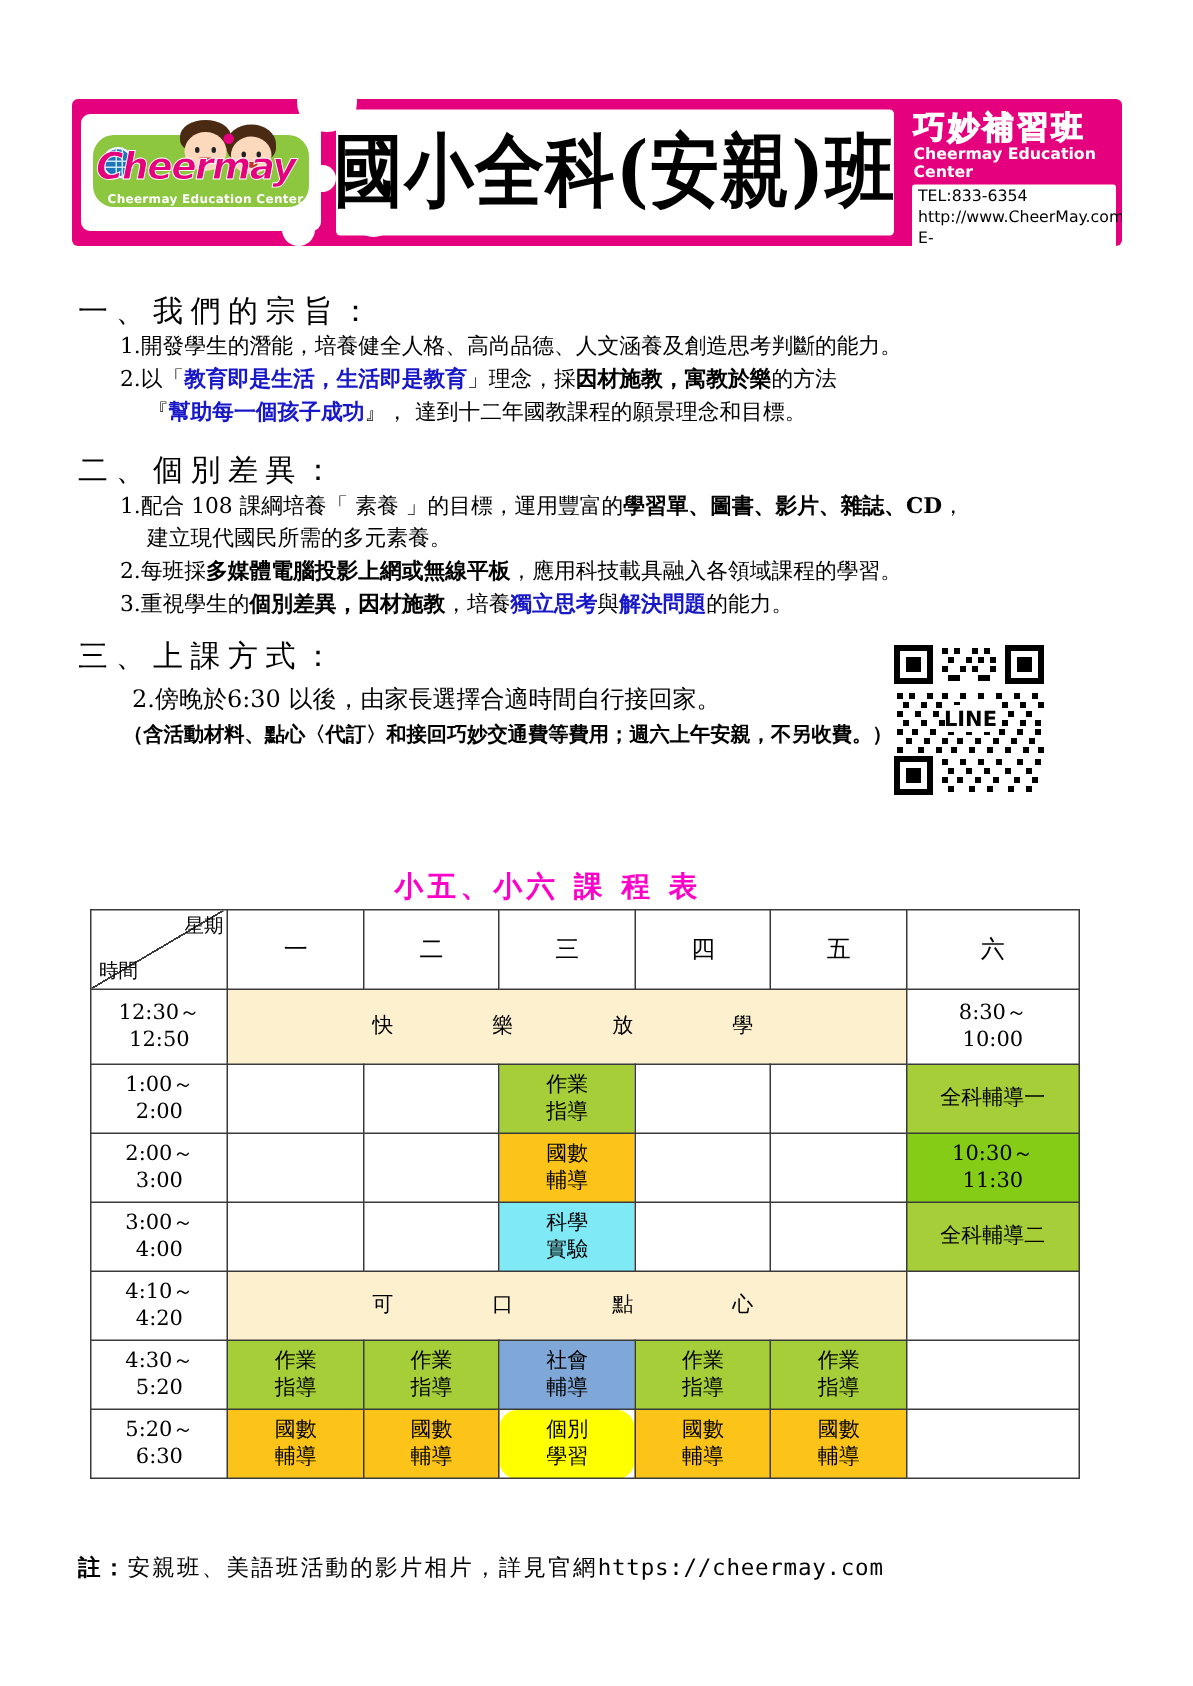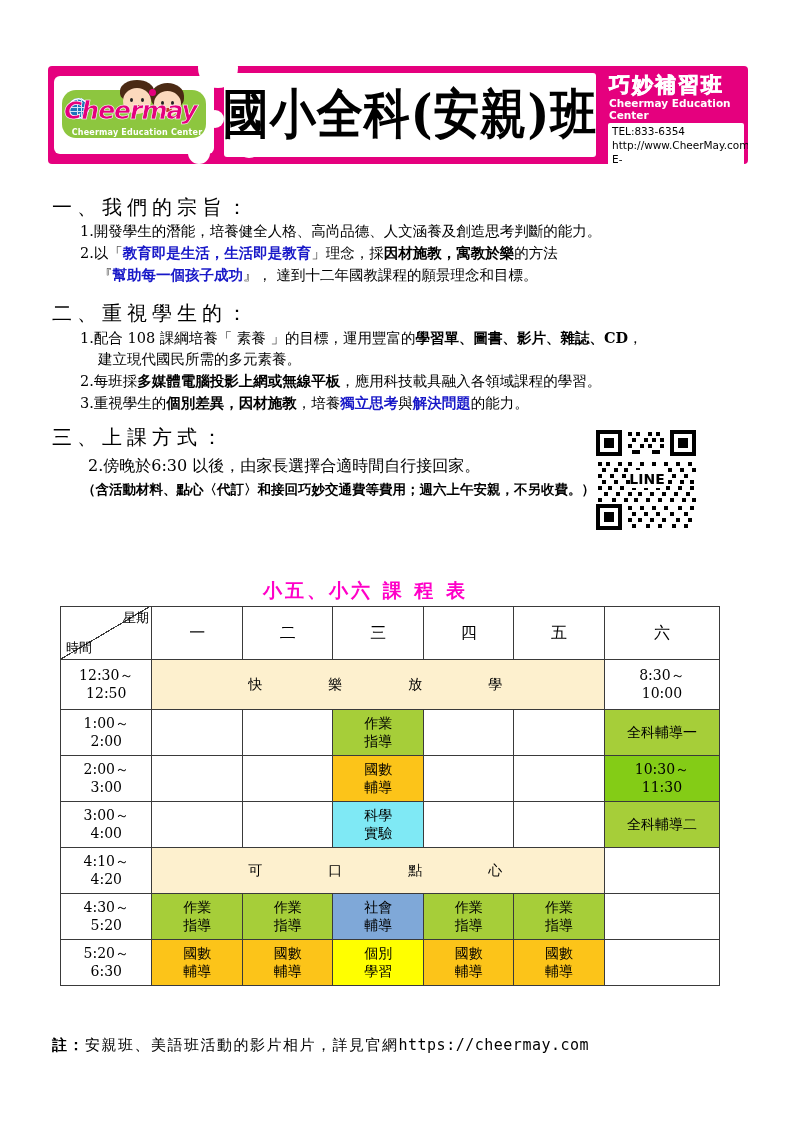--- a/index.html
+++ b/index.html
@@ -229,21 +229,21 @@
 </div>
 
 <div id="sections-root">
     <div class="sec" style="top: 194px;">
       <div class="sec-h">一、我們的宗旨：</div>
       <div class="li"><span>1.</span><span>開發學生的潛能，培養健全人格、高尚品德、人文涵養及創造思考判斷的能力。</span></div>
       <div class="li"><span>2.</span><span>以「</span><span class="blue">教育即是生活，生活即是教育</span><span>」理念，採</span><span class="b">因材施教，寓教於樂</span><span>的方法</span></div>
       <div class="li li2"><span>『</span><span class="blue">幫助每一個孩子成功</span><span>』， 達到十二年國教課程的願景理念和目標。</span></div>
     </div>
     <div class="sec" style="top: 300px;">
-      <div class="sec-h">二、重視學生的：</div>
+      <div class="sec-h">二、個別差異：</div>
       <div class="li"><span>1.</span><span>配合 108 課綱培養「 素養 」的目標，運用豐富的</span><span class="b">學習單、圖書、影片、雜誌、CD</span><span>，</span></div>
       <div class="li li2"><span>建立現代國民所需的多元素養。</span></div>
       <div class="li"><span>2.</span><span>每班採</span><span class="b">多媒體電腦投影上網或無線平板</span><span>，應用科技載具融入各領域課程的學習。</span></div>
       <div class="li"><span>3.</span><span>重視學生的</span><span class="b">個別差異，因材施教</span><span>，培養</span><span class="blue">獨立思考</span><span>與</span><span class="blue">解決問題</span><span>的能力。</span></div>
     </div>
     <div class="sec sec3" style="top: 424px;">
       <div class="sec-h">三、上課方式：</div>
       <div class="li"><span>2.</span><span>傍晚於6:30 以後，由家長選擇合適時間自行接回家。</span></div>
       <div class="note-paren">（含活動材料、點心〈代訂〉和接回巧妙交通費等費用；週六上午安親，不另收費。）</div>
     </div>
@@ -481,21 +481,21 @@
         </td>
       </tr>
       <tr class="r">
         <td class="timecol">5:20～<br>6:30</td>
         <td class="daycol" style="background: rgb(252, 196, 25);">
           <span class="cellwrap">國數<br>輔導</span>
         </td>
         <td class="daycol" style="background: rgb(252, 196, 25);">
           <span class="cellwrap">國數<br>輔導</span>
         </td>
-        <td class="daycol" style="background: rgb(255, 255, 0);">
+        <td class="daycol" style="background: rgb(255, 255, 0); border-radius: 12px;">
           <span class="cellwrap">個別<br>學習</span>
         </td>
         <td class="daycol" style="background: rgb(252, 196, 25);">
           <span class="cellwrap">國數<br>輔導</span>
         </td>
         <td class="daycol" style="background: rgb(252, 196, 25);">
           <span class="cellwrap">國數<br>輔導</span>
         </td>
         <td class="satcol" style="background: rgb(255, 255, 255);">
           <span class="cellwrap"></span>

